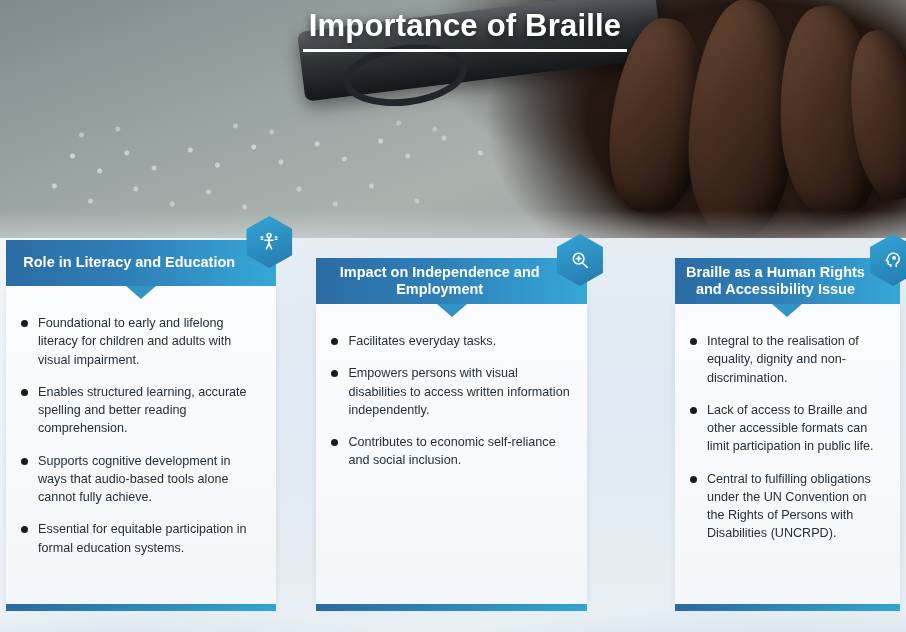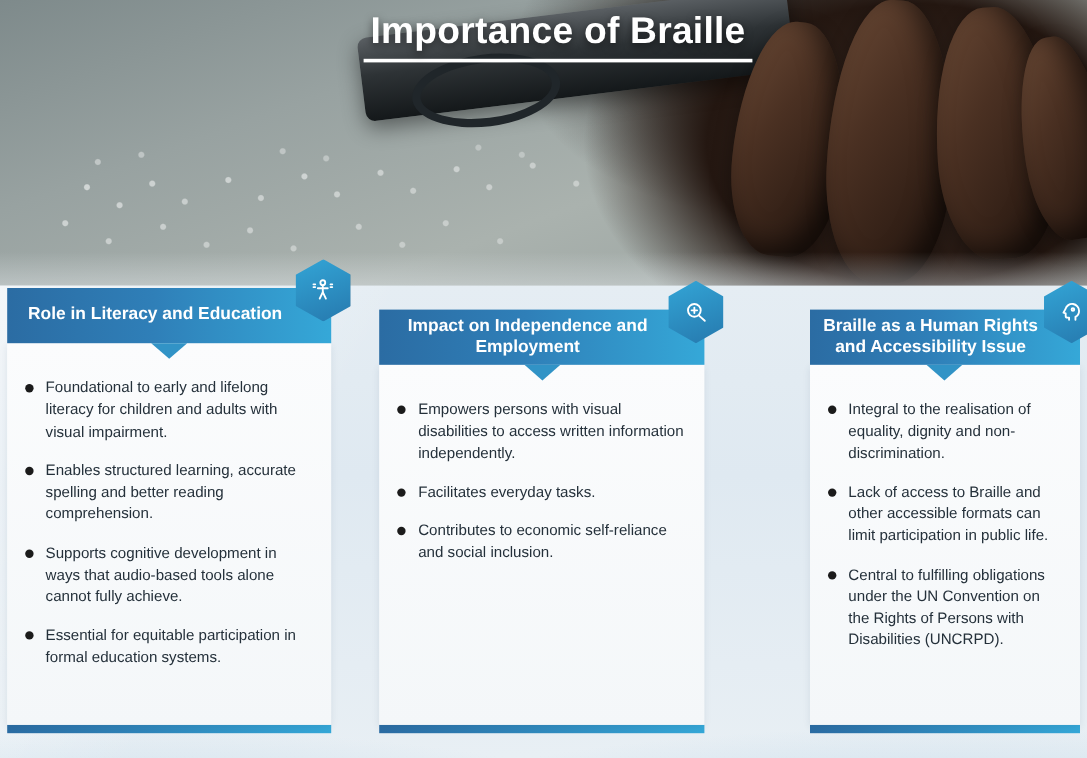--- a/index.html
+++ b/index.html
@@ -252,22 +252,22 @@
         <div class="badge">
           <svg viewBox="0 0 24 24" fill="none" stroke="#ffffff" stroke-width="1.7" stroke-linecap="round" stroke-linejoin="round">
             <circle cx="10.5" cy="10.5" r="5.8"></circle>
             <path d="M10.5 8v5M8 10.5h5"></path>
             <path d="M15 15.5 20 20"></path>
           </svg>
         </div>
       </div>
       <div class="col-body">
         <ul>
+          <li>Facilitates everyday tasks.</li>
           <li>Empowers persons with visual disabilities to access written information independently.</li>
-          <li>Facilitates everyday tasks.</li>
           <li>Contributes to economic self-reliance and social inclusion.</li>
         </ul>
       </div>
       <div class="col-foot"></div>
     </div>
 
     <div class="col col3">
       <div class="col-header">
         <div class="htxt">Braille as a Human Rights and Accessibility Issue</div>
         <div class="badge">

